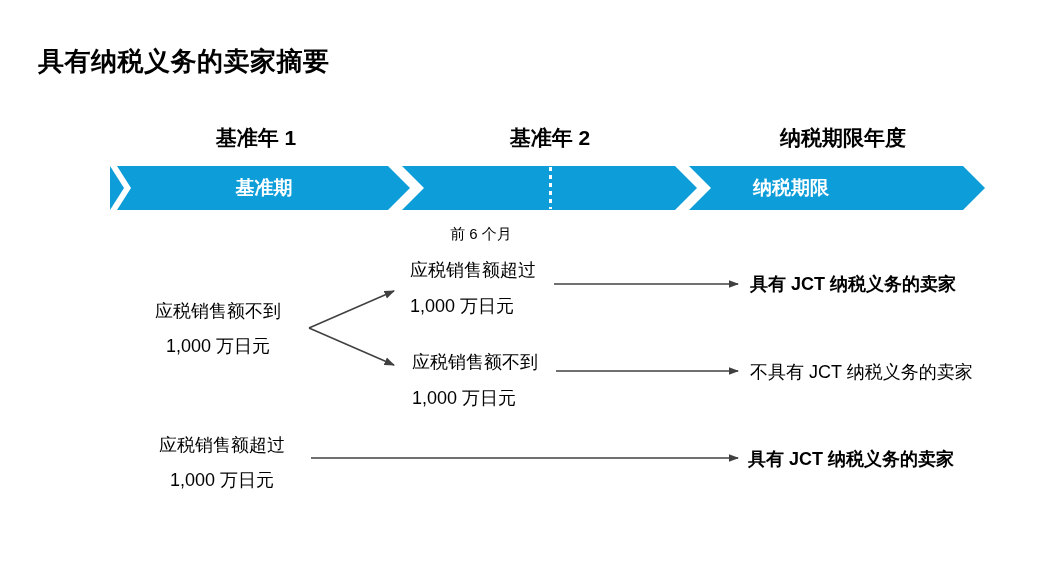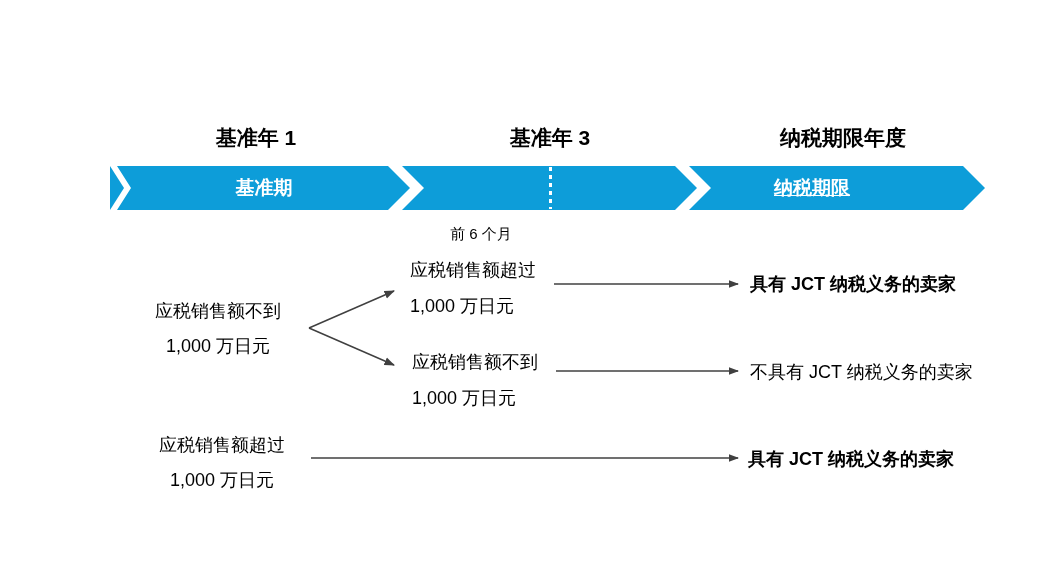--- a/index.html
+++ b/index.html
@@ -71,35 +71,36 @@
     stroke-width: 1.5;
     fill: none;
   }
   .arrowhead-fill { fill: var(--line-color, #404040); }
 </style>
 </head>
 <body>
 
 <div class="canvas">
 
+  <div class="abs page-title">具有纳税义务的卖家摘要</div>
 
   <div class="abs col-header" style="left:256px;">基准年 1</div>
-  <div class="abs col-header" style="left:550px;">基准年 3</div>
+  <div class="abs col-header" style="left:550px;">基准年 2</div>
   <div class="abs col-header" style="left:843px;text-align:center;">纳税期限年度</div>
 
   <svg class="abs banner-svg" viewBox="0 0 1062 577" xmlns="http://www.w3.org/2000/svg">
     <path class="seg" d="M110,166 L124,188 L110,210 Z"></path>
     <path class="seg" d="M117,166 L388,166 L410,188 L388,210 L117,210 L131,188 Z"></path>
     <path class="seg" d="M402,166 L675,166 L697,188 L675,210 L402,210 L424,188 Z"></path>
     <path class="seg" d="M689,166 L963,166 L985,188 L963,210 L689,210 L711,188 Z"></path>
     <line class="seg-divider" x1="550.5" y1="167" x2="550.5" y2="209"></line>
   </svg>
 
   <div class="abs seg-label" style="left:264px;text-align:right;">基准期</div>
-  <div class="abs seg-label" style="left:812px;text-decoration:underline;">纳税期限</div>
+  <div class="abs seg-label" style="left:791px;">纳税期限</div>
 
   <div class="abs note" style="left:481px;">前 6 个月</div>
 
   <svg class="abs connector-svg" viewBox="0 0 1062 577" xmlns="http://www.w3.org/2000/svg">
     <defs>
       <marker id="arrow" markerWidth="11" markerHeight="9" refX="9.5" refY="4.5" orient="auto" markerUnits="userSpaceOnUse">
         <path class="arrowhead-fill" d="M0,0.5 L10.5,4.5 L0,8.5 Z"></path>
       </marker>
     </defs>
     <line class="connector" x1="309" y1="328" x2="394" y2="291" marker-end="url(#arrow)"></line>

